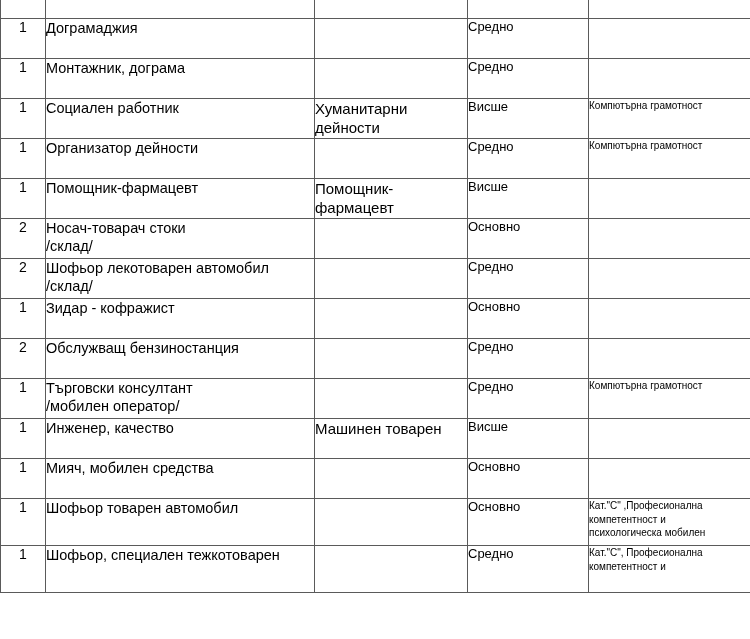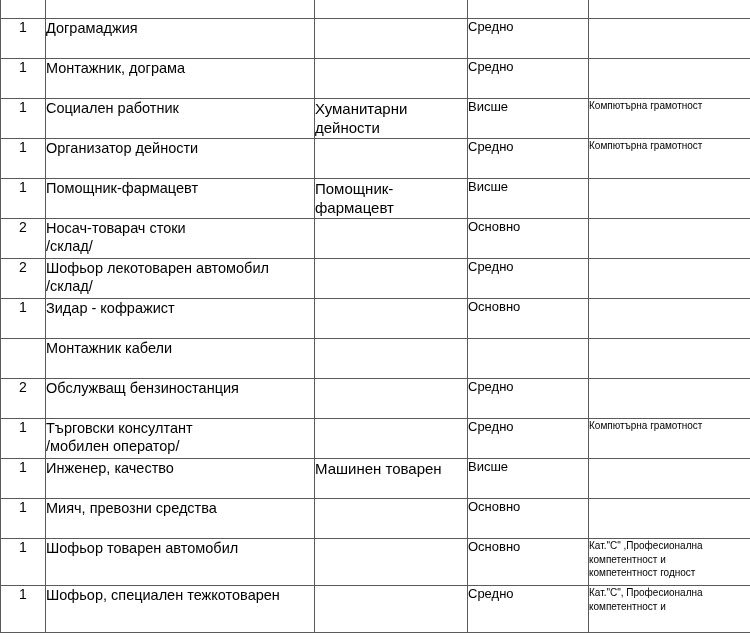--- a/index.html
+++ b/index.html
@@ -258,37 +258,20 @@
           <span class="linebreak"></span>
         </td>
         <td class="cell-level">Основно</td>
         <td class="cell-extra">
           <span class="linebreak"></span>
           <span class="linebreak"></span>
           <span class="linebreak"></span>
         </td>
       </tr>
 
-      <tr class="r-std">
-        <td class="cell-count"></td>
-        <td class="cell-pos">
-          <span class="linebreak">Монтажник кабели</span>
-          <span class="linebreak"></span>
-        </td>
-        <td class="cell-edu">
-          <span class="linebreak"></span>
-          <span class="linebreak"></span>
-        </td>
-        <td class="cell-level"></td>
-        <td class="cell-extra">
-          <span class="linebreak"></span>
-          <span class="linebreak"></span>
-          <span class="linebreak"></span>
-        </td>
-      </tr>
 
       <tr class="r-std">
         <td class="cell-count">2</td>
         <td class="cell-pos">
           <span class="linebreak">Обслужващ бензиностанция</span>
           <span class="linebreak"></span>
         </td>
         <td class="cell-edu">
           <span class="linebreak"></span>
           <span class="linebreak"></span>
@@ -334,21 +317,21 @@
           <span class="linebreak"></span>
           <span class="linebreak"></span>
           <span class="linebreak"></span>
         </td>
       </tr>
 
 
       <tr class="r-std">
         <td class="cell-count">1</td>
         <td class="cell-pos">
-          <span class="linebreak">Мияч, превозни средства</span>
+          <span class="linebreak">Мияч, мобилен средства</span>
           <span class="linebreak"></span>
         </td>
         <td class="cell-edu">
           <span class="linebreak"></span>
           <span class="linebreak"></span>
         </td>
         <td class="cell-level">Основно</td>
         <td class="cell-extra">
           <span class="linebreak"></span>
           <span class="linebreak"></span>
@@ -363,21 +346,21 @@
           <span class="linebreak"></span>
         </td>
         <td class="cell-edu">
           <span class="linebreak"></span>
           <span class="linebreak"></span>
         </td>
         <td class="cell-level">Основно</td>
         <td class="cell-extra">
           <span class="linebreak">Кат."С" ,Професионална</span>
           <span class="linebreak">компетентност и</span>
-          <span class="linebreak">компетентност годност</span>
+          <span class="linebreak">психологическа мобилен</span>
         </td>
       </tr>
 
       <tr class="r-tall">
         <td class="cell-count">1</td>
         <td class="cell-pos">
           <span class="linebreak">Шофьор, специален тежкотоварен</span>
 
         </td>
         <td class="cell-edu">

